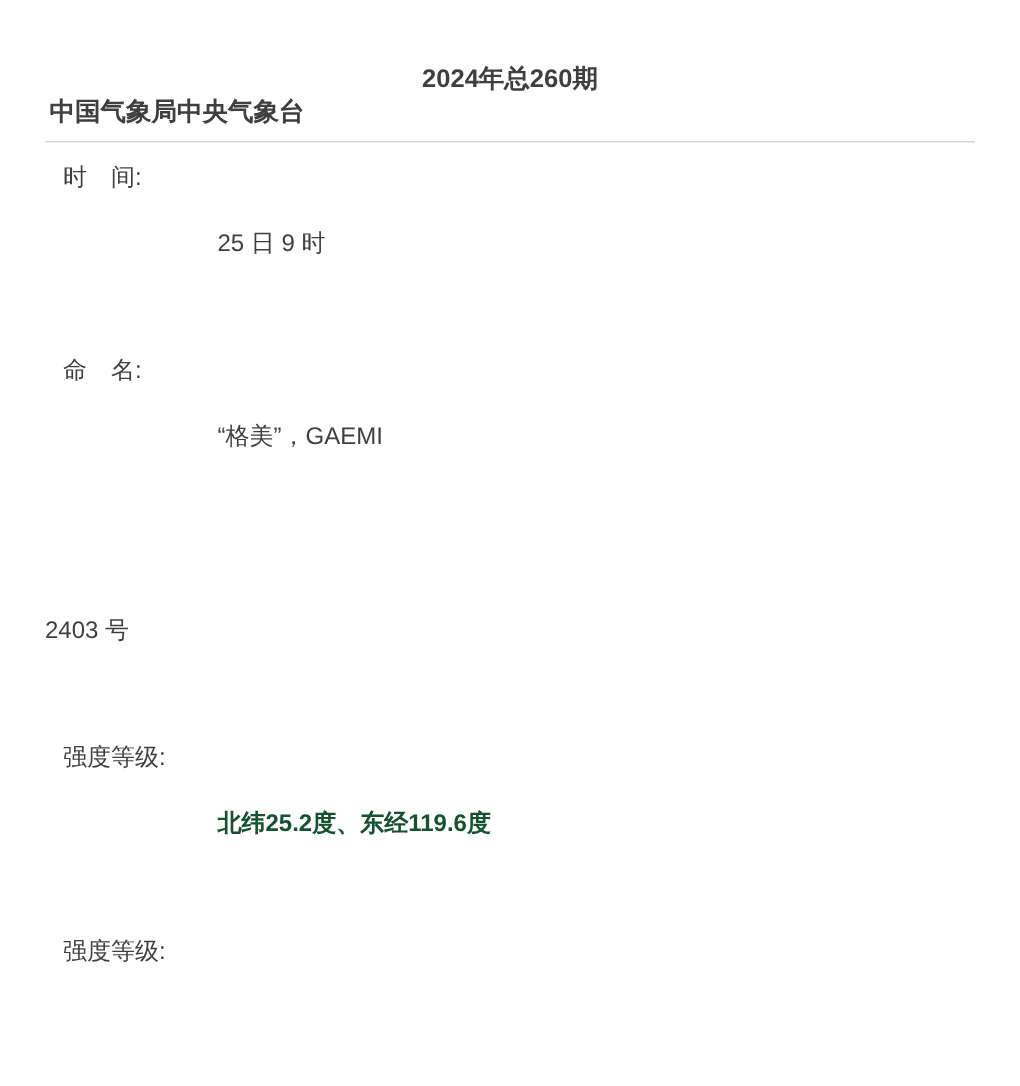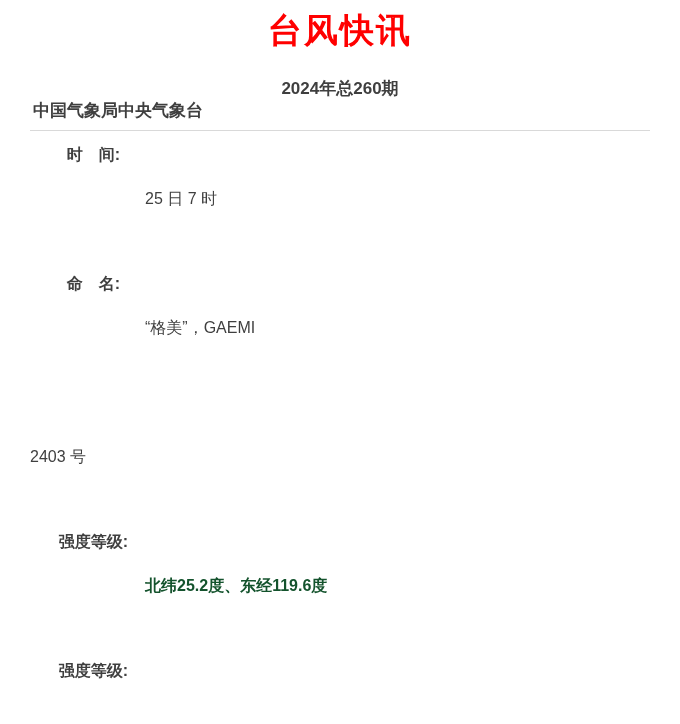--- a/index.html
+++ b/index.html
@@ -41,48 +41,46 @@
   .divider {
     border: 0;
     border-top: 1px solid #d9d9d9;
     margin: 8px 0 0 0;
   }
   .fields { margin-top: 13px; font-size: 16px; }
   .row { display: flex; margin-bottom: 19px; line-height: 22px; }
   .label {
     flex: 0 0 115px;
     padding-left: 12px;
-    font-weight: 700;
+    font-weight: 400;
     white-space: pre-wrap;
-    text-align: center;
   }
   .val { flex: 1; white-space: pre-wrap; }
   .val.red { color: #ff0000; font-weight: 700; }
 </style>
 </head>
 <body style="color: rgb(63, 63, 63);">
 
 <div class="page">
 
-  <h1 class="title" style="color: rgb(255, 0, 0);">台风快讯</h1>
 
   <div class="issue">2024年总260期</div>
 
   <div class="header-row">
     <span class="agency">中国气象局中央气象台</span>
   </div>
 
   <hr class="divider">
 
   <div class="fields">
 
     <div class="row">
       <div class="label">时　间:</div>
       <div class="val">
-        <div class="line">25 日 7 时</div>
+        <div class="line">25 日 9 时</div>
       </div>
     </div>
 
     <div class="row">
       <div class="label">命　名:</div>
       <div class="val">
         <div class="line">“格美”，GAEMI</div>
       </div>
     </div>
 

